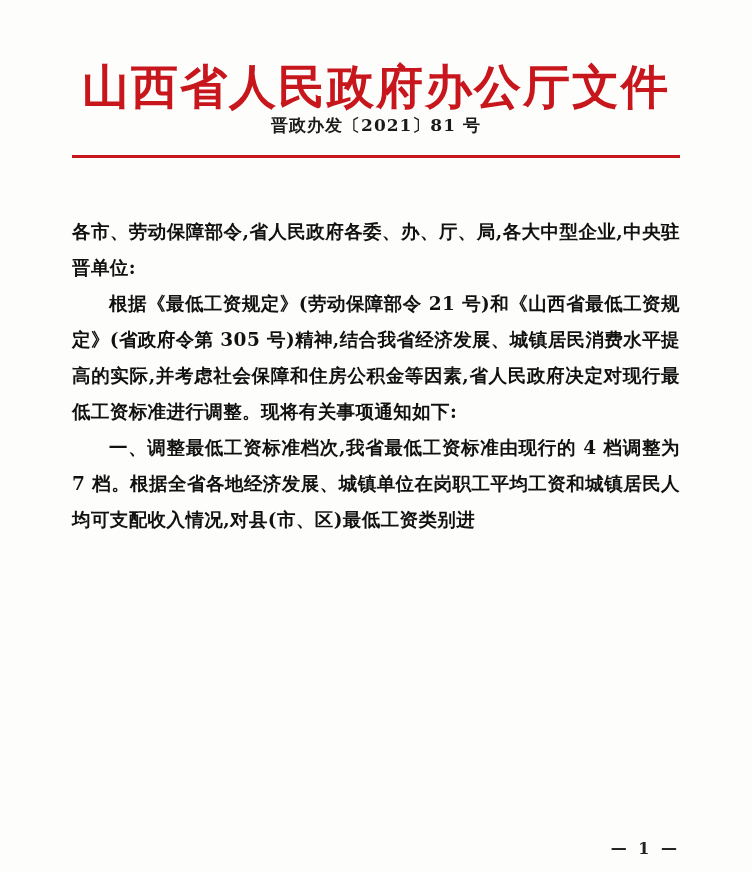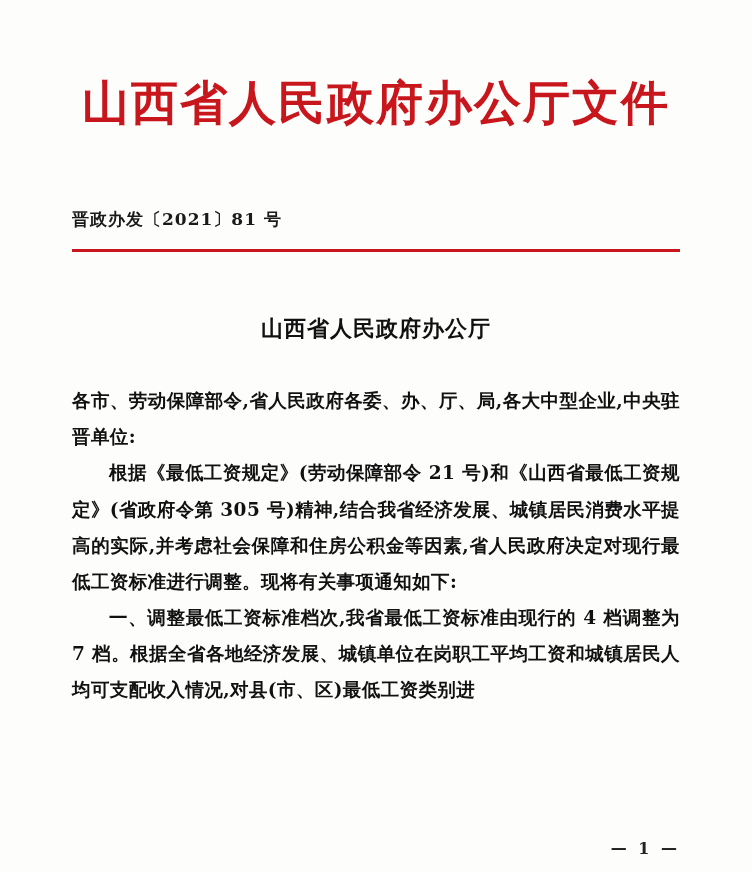--- a/index.html
+++ b/index.html
@@ -16,34 +16,33 @@
   .page {
     position: relative;
     width: 752px;
     height: 872px;
     background: #fdfdfb;
     box-sizing: border-box;
     padding: 0 72px;
   }
   .masthead {
     text-align: center;
-    padding-top: 76px;
+    padding-top: 60px;
   }
   .masthead-title {
     color: #c8161d;
     font-family: "DejaVu Serif", "Liberation Serif", serif;
     font-weight: bold;
     font-size: 47px;
     letter-spacing: 2px;
     line-height: 1.15;
     white-space: nowrap;
   }
   .doc-number {
-    text-align: left;
-    margin-top: 78px;
+    text-align: center;
     font-size: 17px;
     color: #1a1a1a;
     font-weight: bold;
     letter-spacing: 1px;
     font-family: "DejaVu Serif", "Liberation Serif", serif;
   }
   .red-rule {
     margin-top: 18px;
     height: 2.5px;
     background: #c8161d;
@@ -91,21 +90,20 @@
 
   <div class="masthead">
     <div class="masthead-title">山西省人民政府办公厅文件</div>
   </div>
 
   <div class="doc-number">晋政办发〔2021〕81 号</div>
 
   <div class="red-rule"></div>
 
   <div class="title-block">
-    <div class="title-line">山西省人民政府办公厅</div>
   </div>
 
   <div class="body-block">
     <div class="para">各市、劳动保障部令,省人民政府各委、办、厅、局,各大中型企业,中央驻晋单位:</div>
     <div class="para indent">根据《最低工资规定》(劳动保障部令 21 号)和《山西省最低工资规定》(省政府令第 305 号)精神,结合我省经济发展、城镇居民消费水平提高的实际,并考虑社会保障和住房公积金等因素,省人民政府决定对现行最低工资标准进行调整。现将有关事项通知如下:</div>
     <div class="para indent">一、调整最低工资标准档次,我省最低工资标准由现行的 4 档调整为 7 档。根据全省各地经济发展、城镇单位在岗职工平均工资和城镇居民人均可支配收入情况,对县(市、区)最低工资类别进</div>
   </div>
 
   <div class="page-number">— 1 —</div>
 

